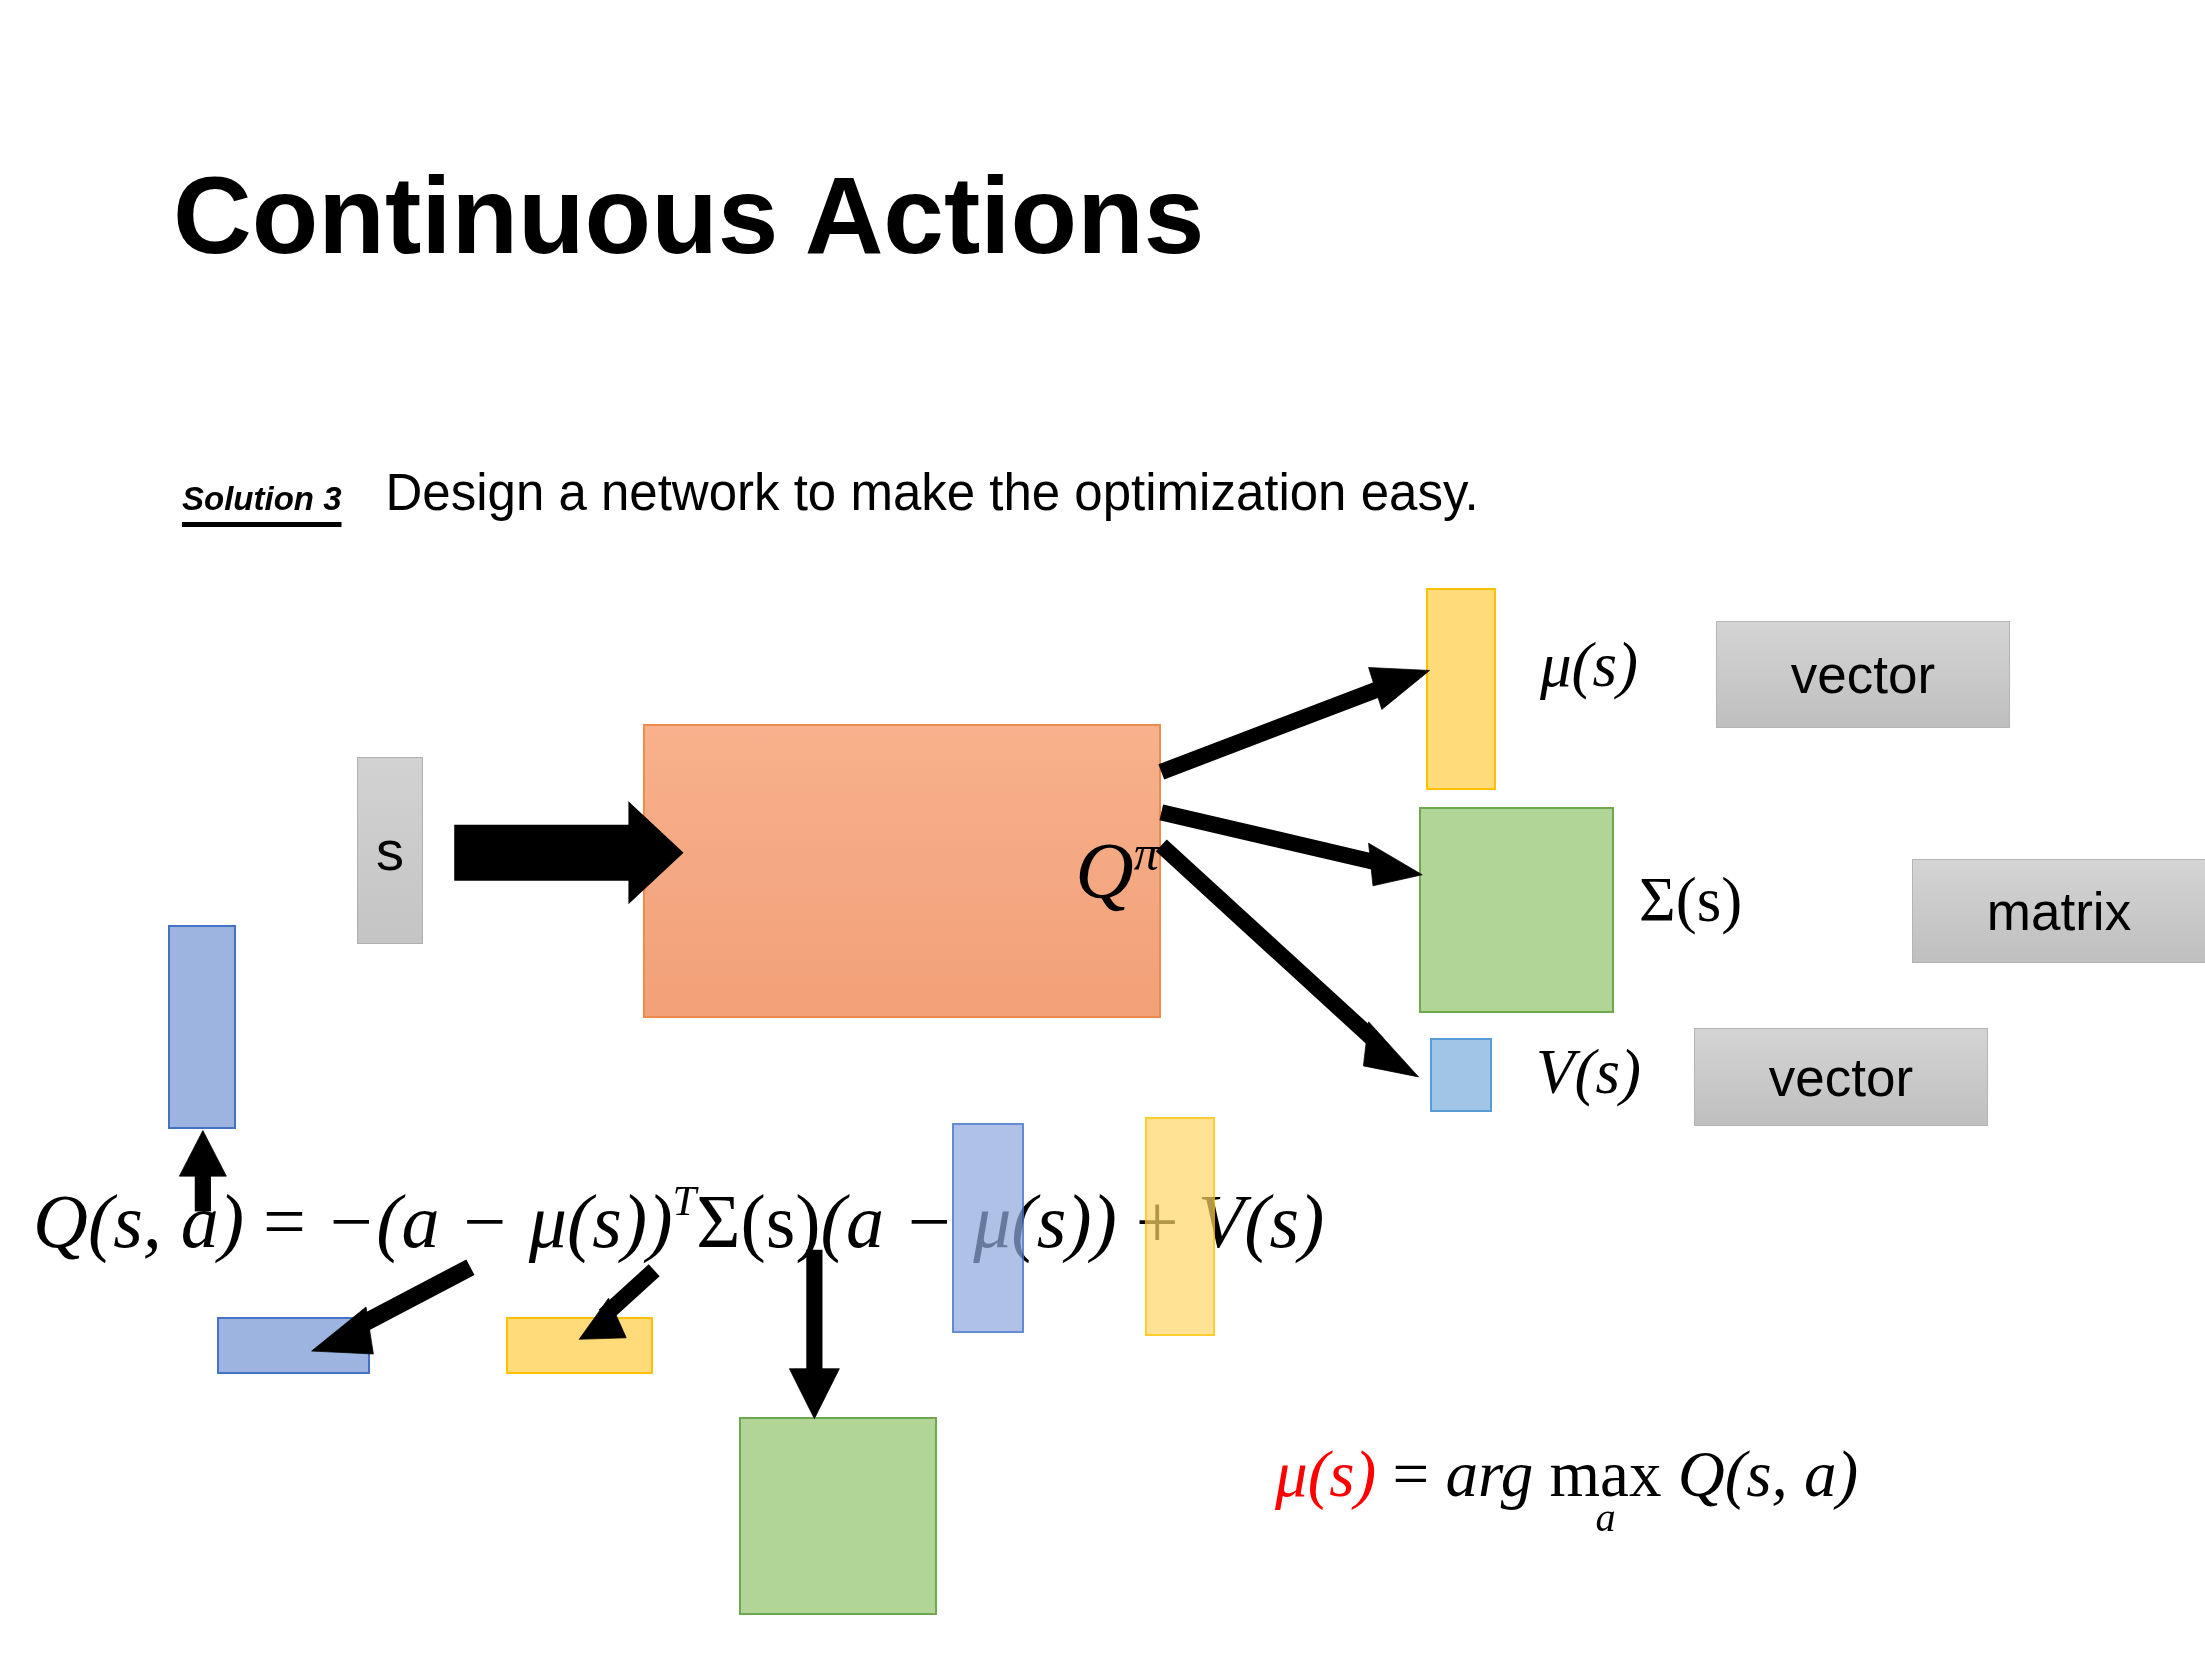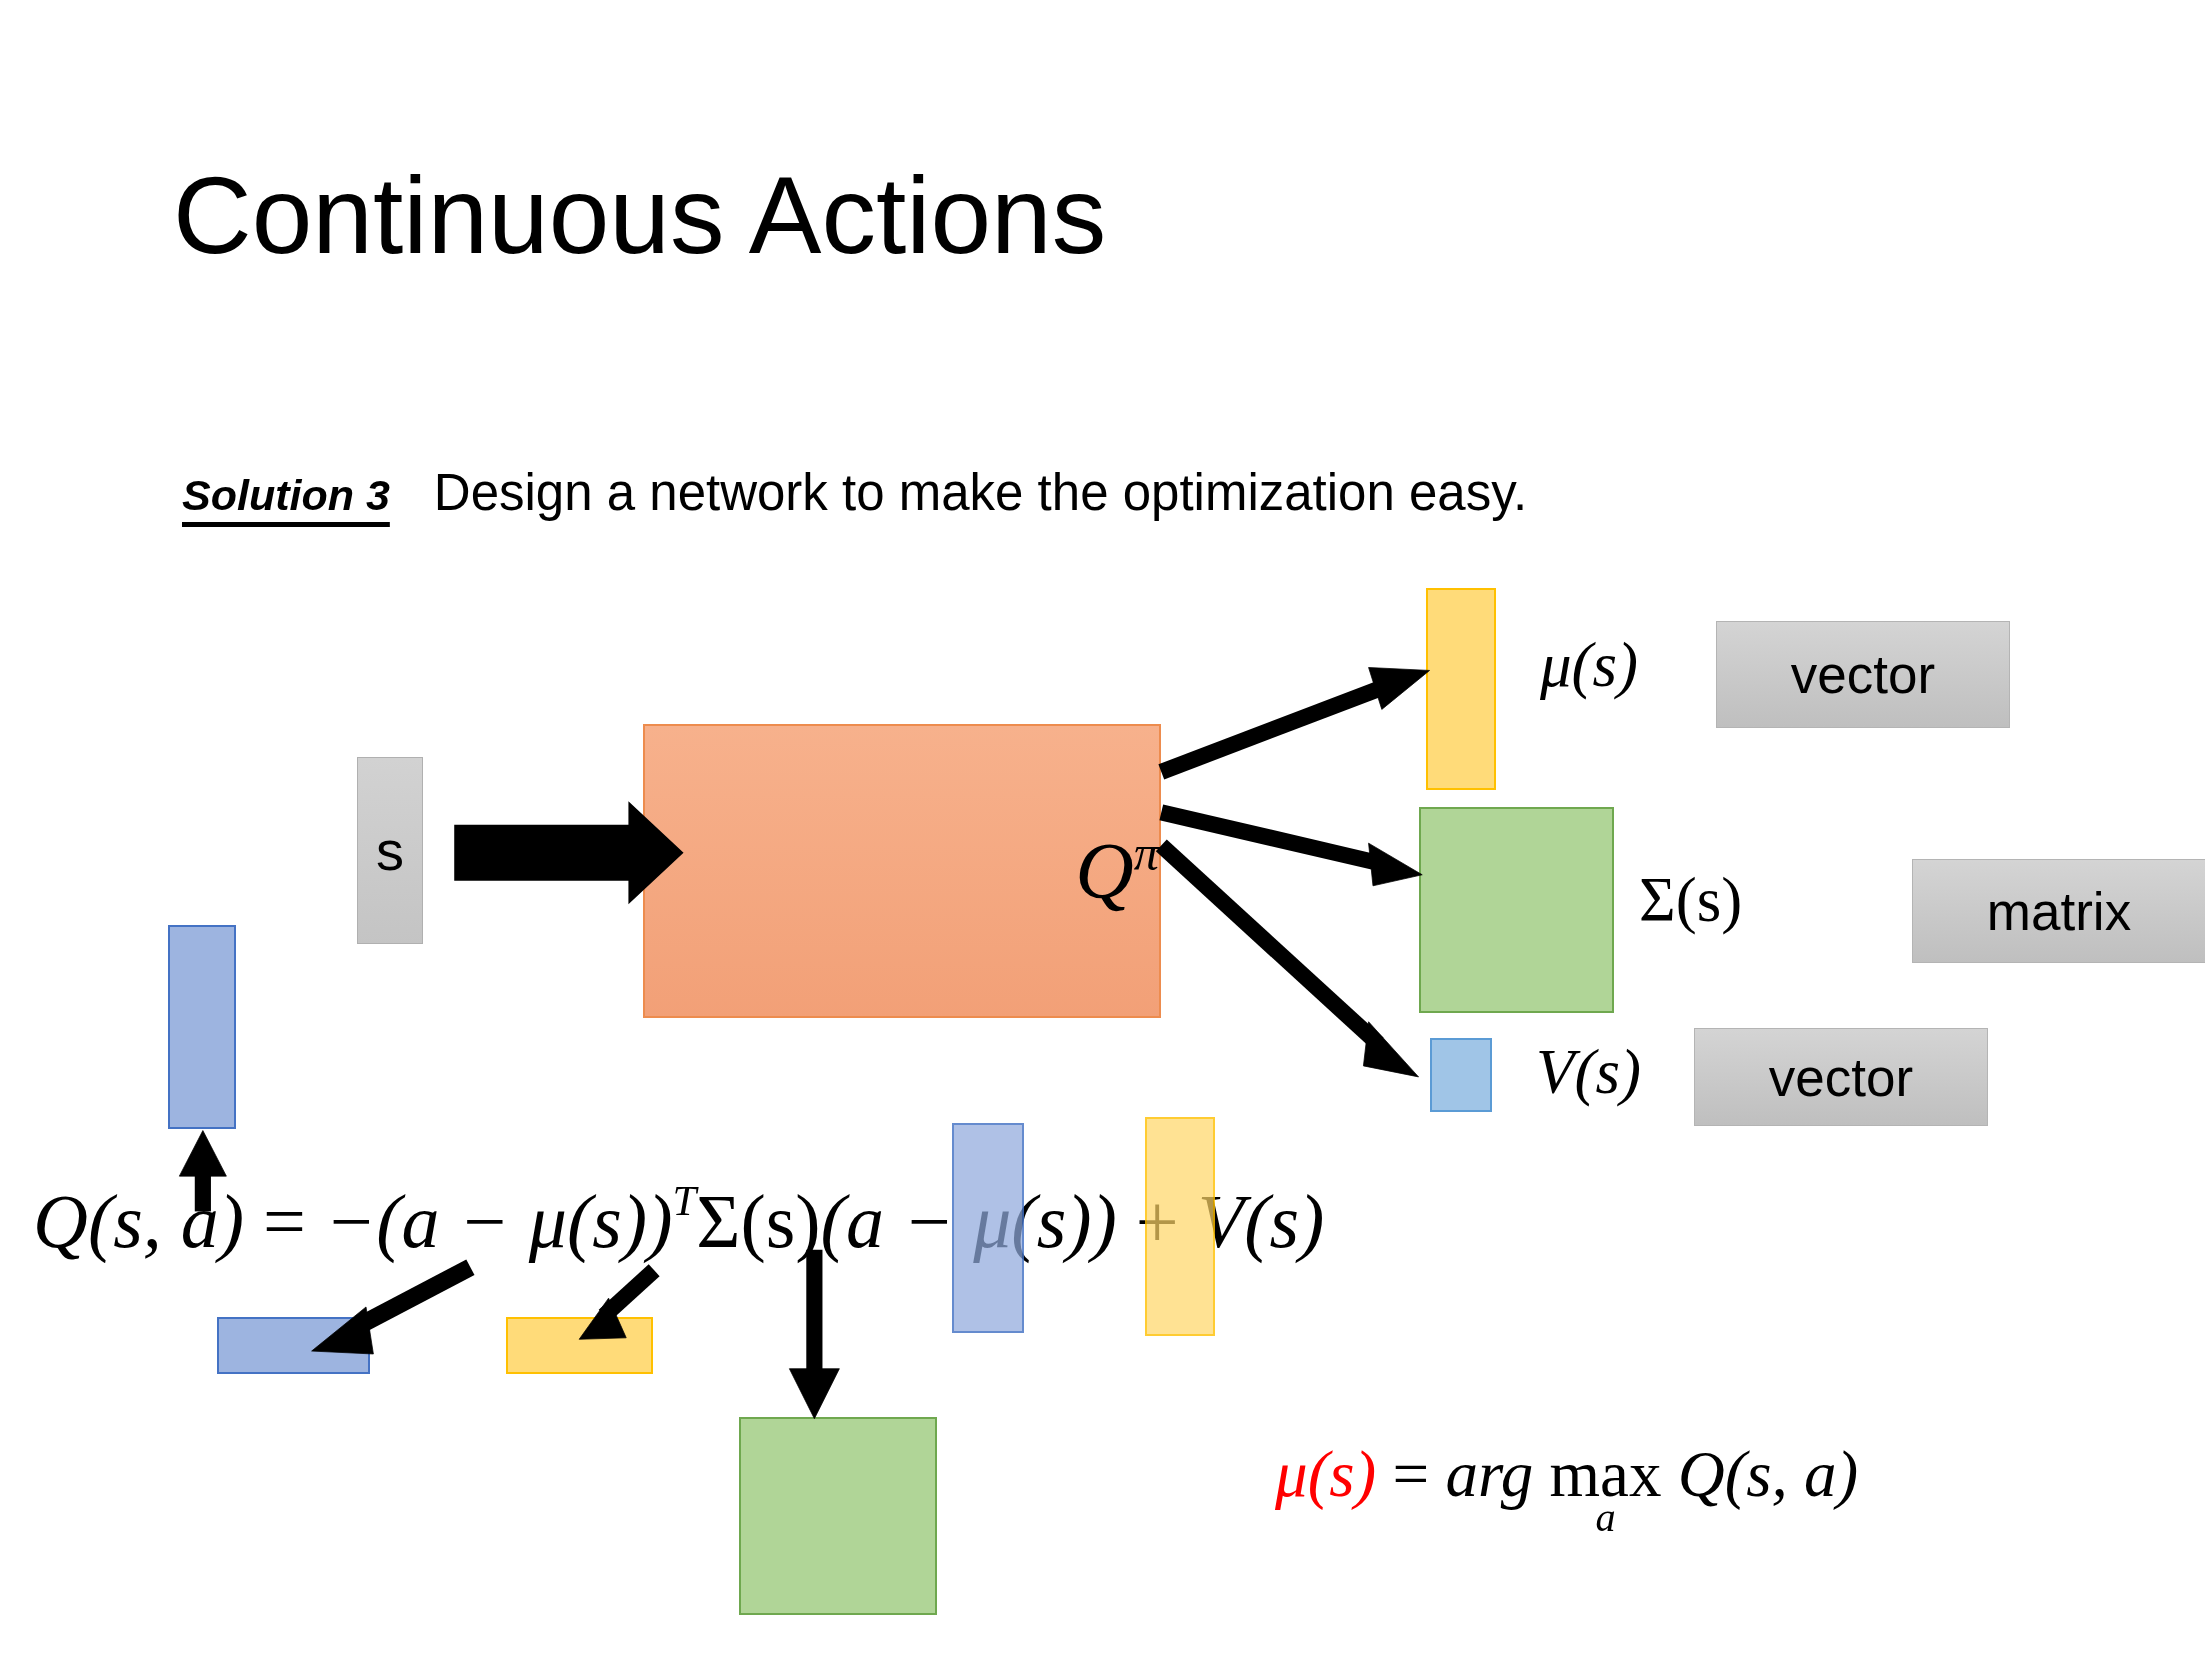--- a/index.html
+++ b/index.html
@@ -8,35 +8,35 @@
     width:2205px;height:1654px;
     background:#ffffff;
     overflow:hidden;
     font-family:"Liberation Sans", sans-serif;
   }
   
   #title{
     position:absolute;
     left:173px; top:158px;
     font-size:109px;
-    font-weight:400;
+    font-weight:700;
     color:#000000;
     letter-spacing:0px;
     white-space:nowrap;
     line-height:1.05;
   }
   
   #subline{
     position:absolute;
     left:182px; top:463px;
     white-space:nowrap;
     color:#000;
   }
   #sol3{
-    font-size:43px;
+    font-size:33px;
     font-weight:bold;
     font-style:italic;
     text-decoration:underline;
     text-underline-offset:11.8px;
     text-decoration-thickness:5.1px;
     margin-right:44px;
   }
   #subtitle{
     font-size:51px;
     font-weight:400;

